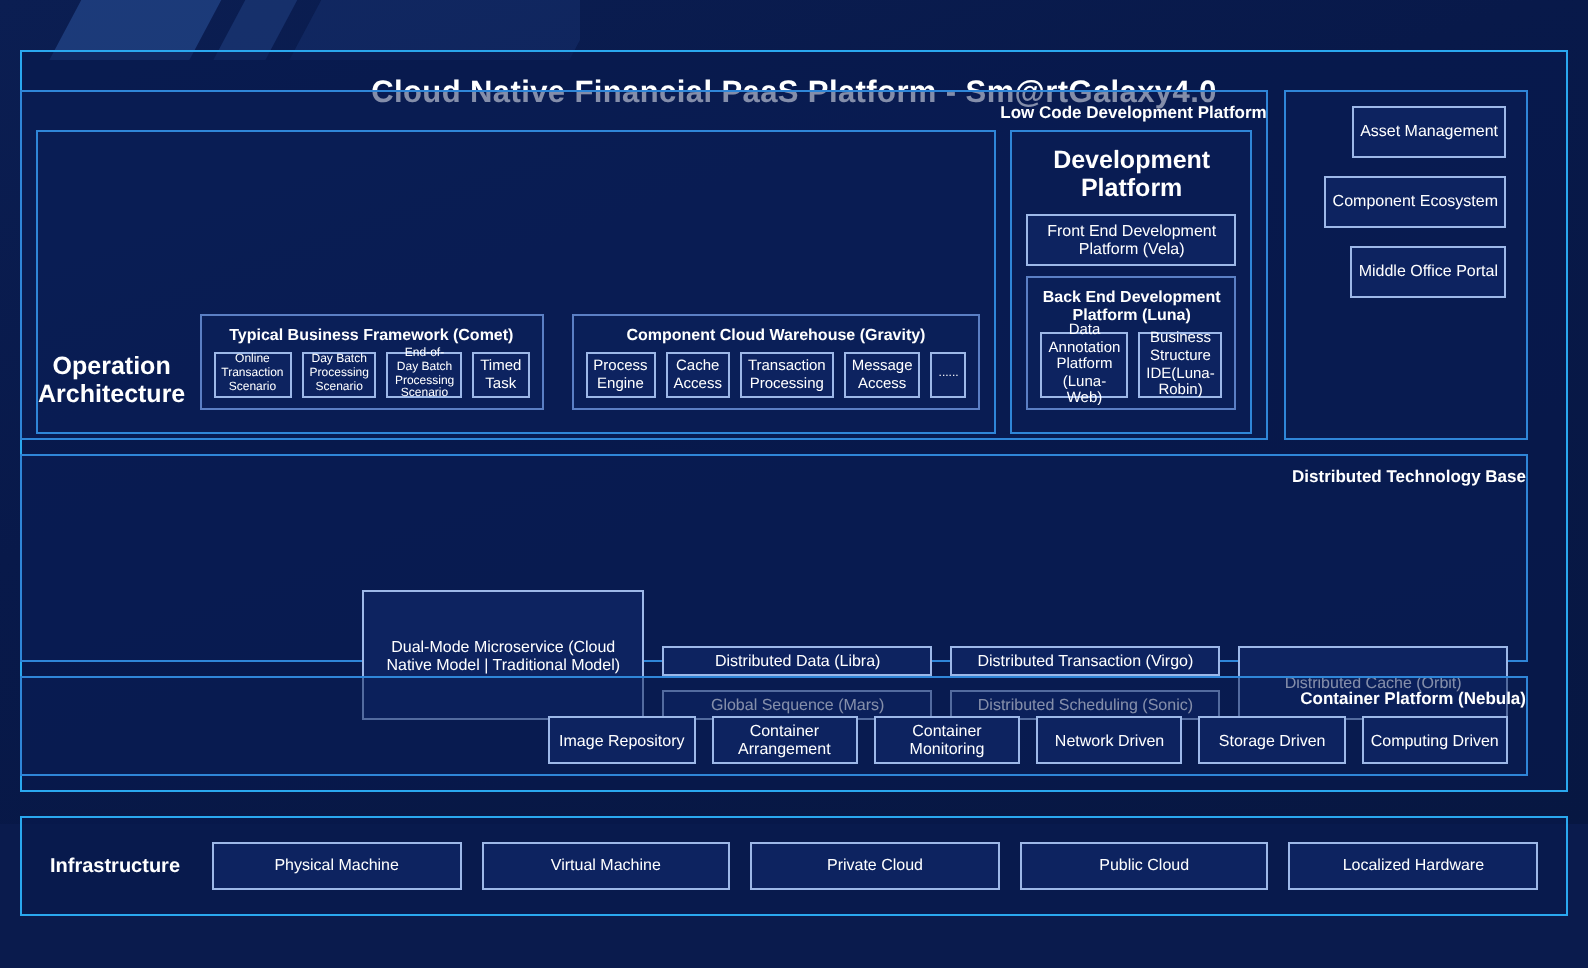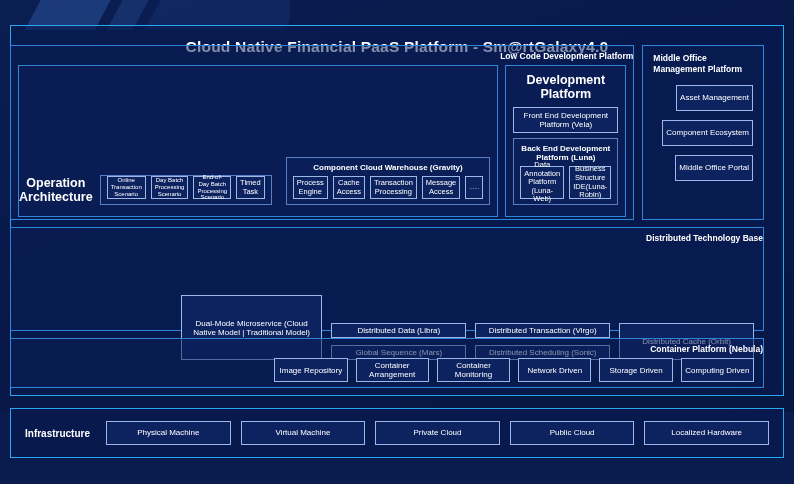--- a/index.html
+++ b/index.html
@@ -166,20 +166,21 @@
   <div id="top-row">
 
     <div class="sec" id="lowcode">
       <div class="sec-title">Low Code Development Platform</div>
       <div id="lowcode-body">
 
         <div class="sec" id="op-arch">
           <div class="big-title">Operation Architecture</div>
 
           <div class="inner-group">
+            <div class="sub-title">Typical Business Framework (Comet)</div>
             <div class="chip-row">
               <div class="chip sm">Online Transaction Scenario</div>
               <div class="chip sm">Day Batch Processing Scenario</div>
               <div class="chip sm">End-of-Day Batch Processing Scenario</div>
               <div class="chip">Timed Task</div>
             </div>
           </div>
 
           <div class="inner-group">
             <div class="sub-title">Component Cloud Warehouse (Gravity)</div>
@@ -206,21 +207,20 @@
               <div class="chip" style="height:33px;">Data Annotation Platform (Luna-Web)</div>
               <div class="chip" style="height:33px;">Business Structure IDE(Luna-Robin)</div>
             </div>
           </div>
         </div>
 
       </div>
     </div>
 
     <div class="sec" id="mid-office">
-      <div class="mo-title">Middle Office Management Platform</div>
       <div class="chip">Asset Management</div>
       <div class="chip">Component Ecosystem</div>
       <div class="chip">Middle Office Portal</div>
     </div>
 
   </div>
 
   <div class="sec" id="dtb">
     <div class="sec-title">Distributed Technology Base</div>
     <div id="dtb-body">

